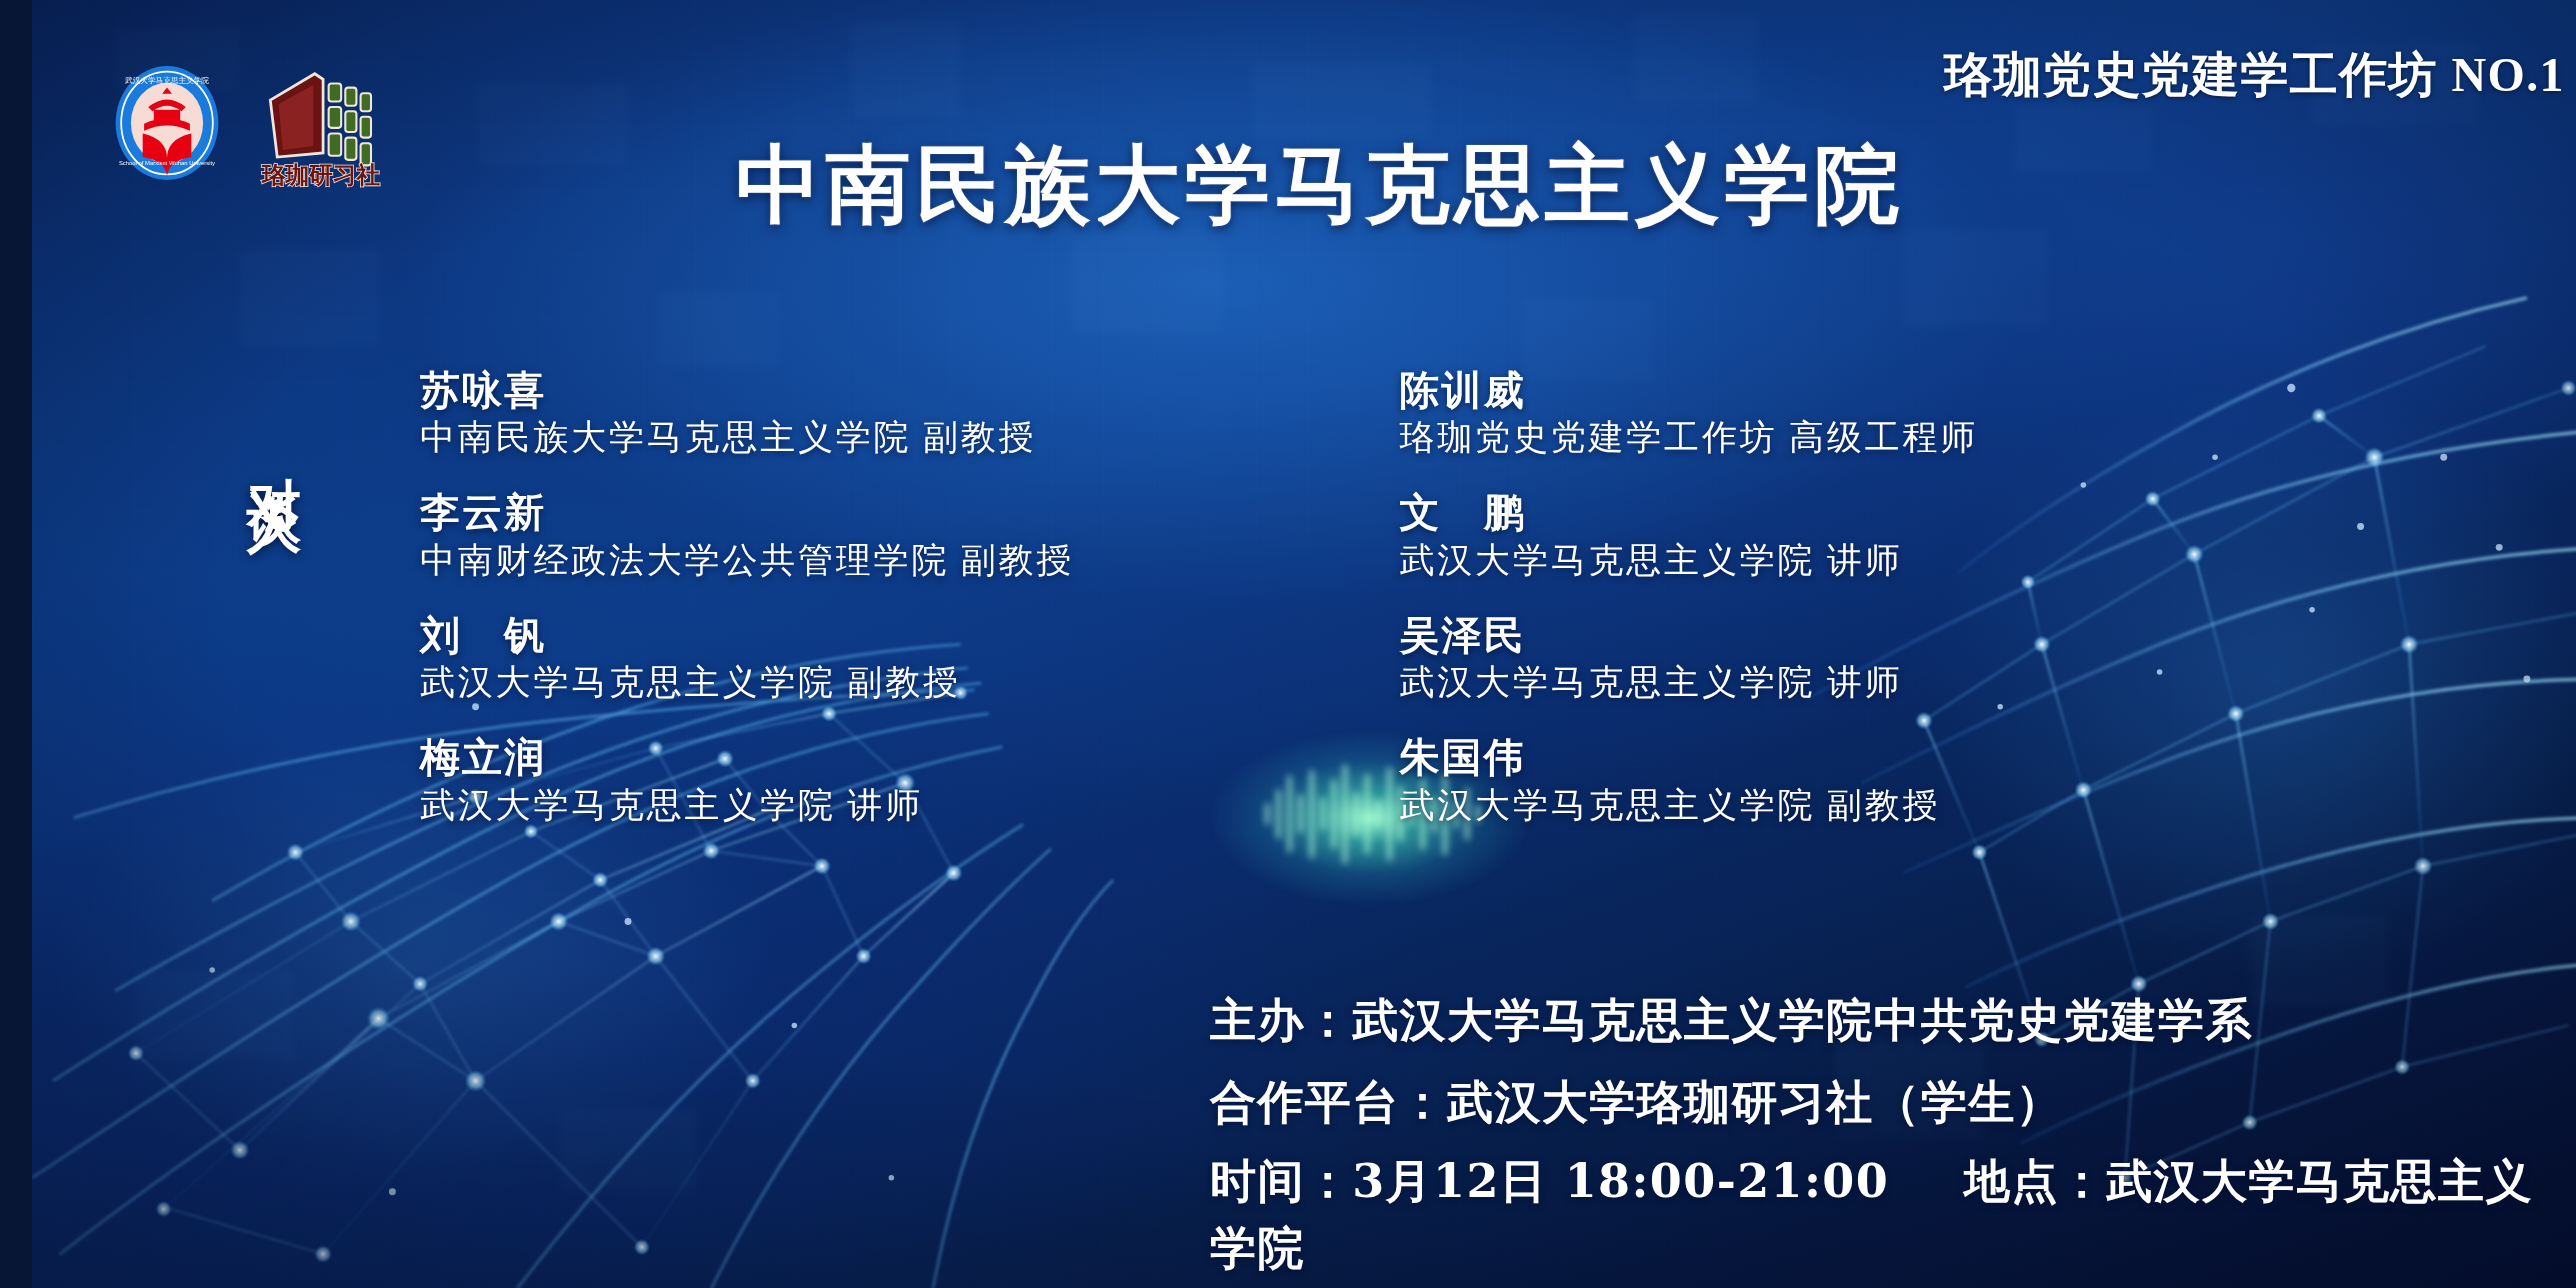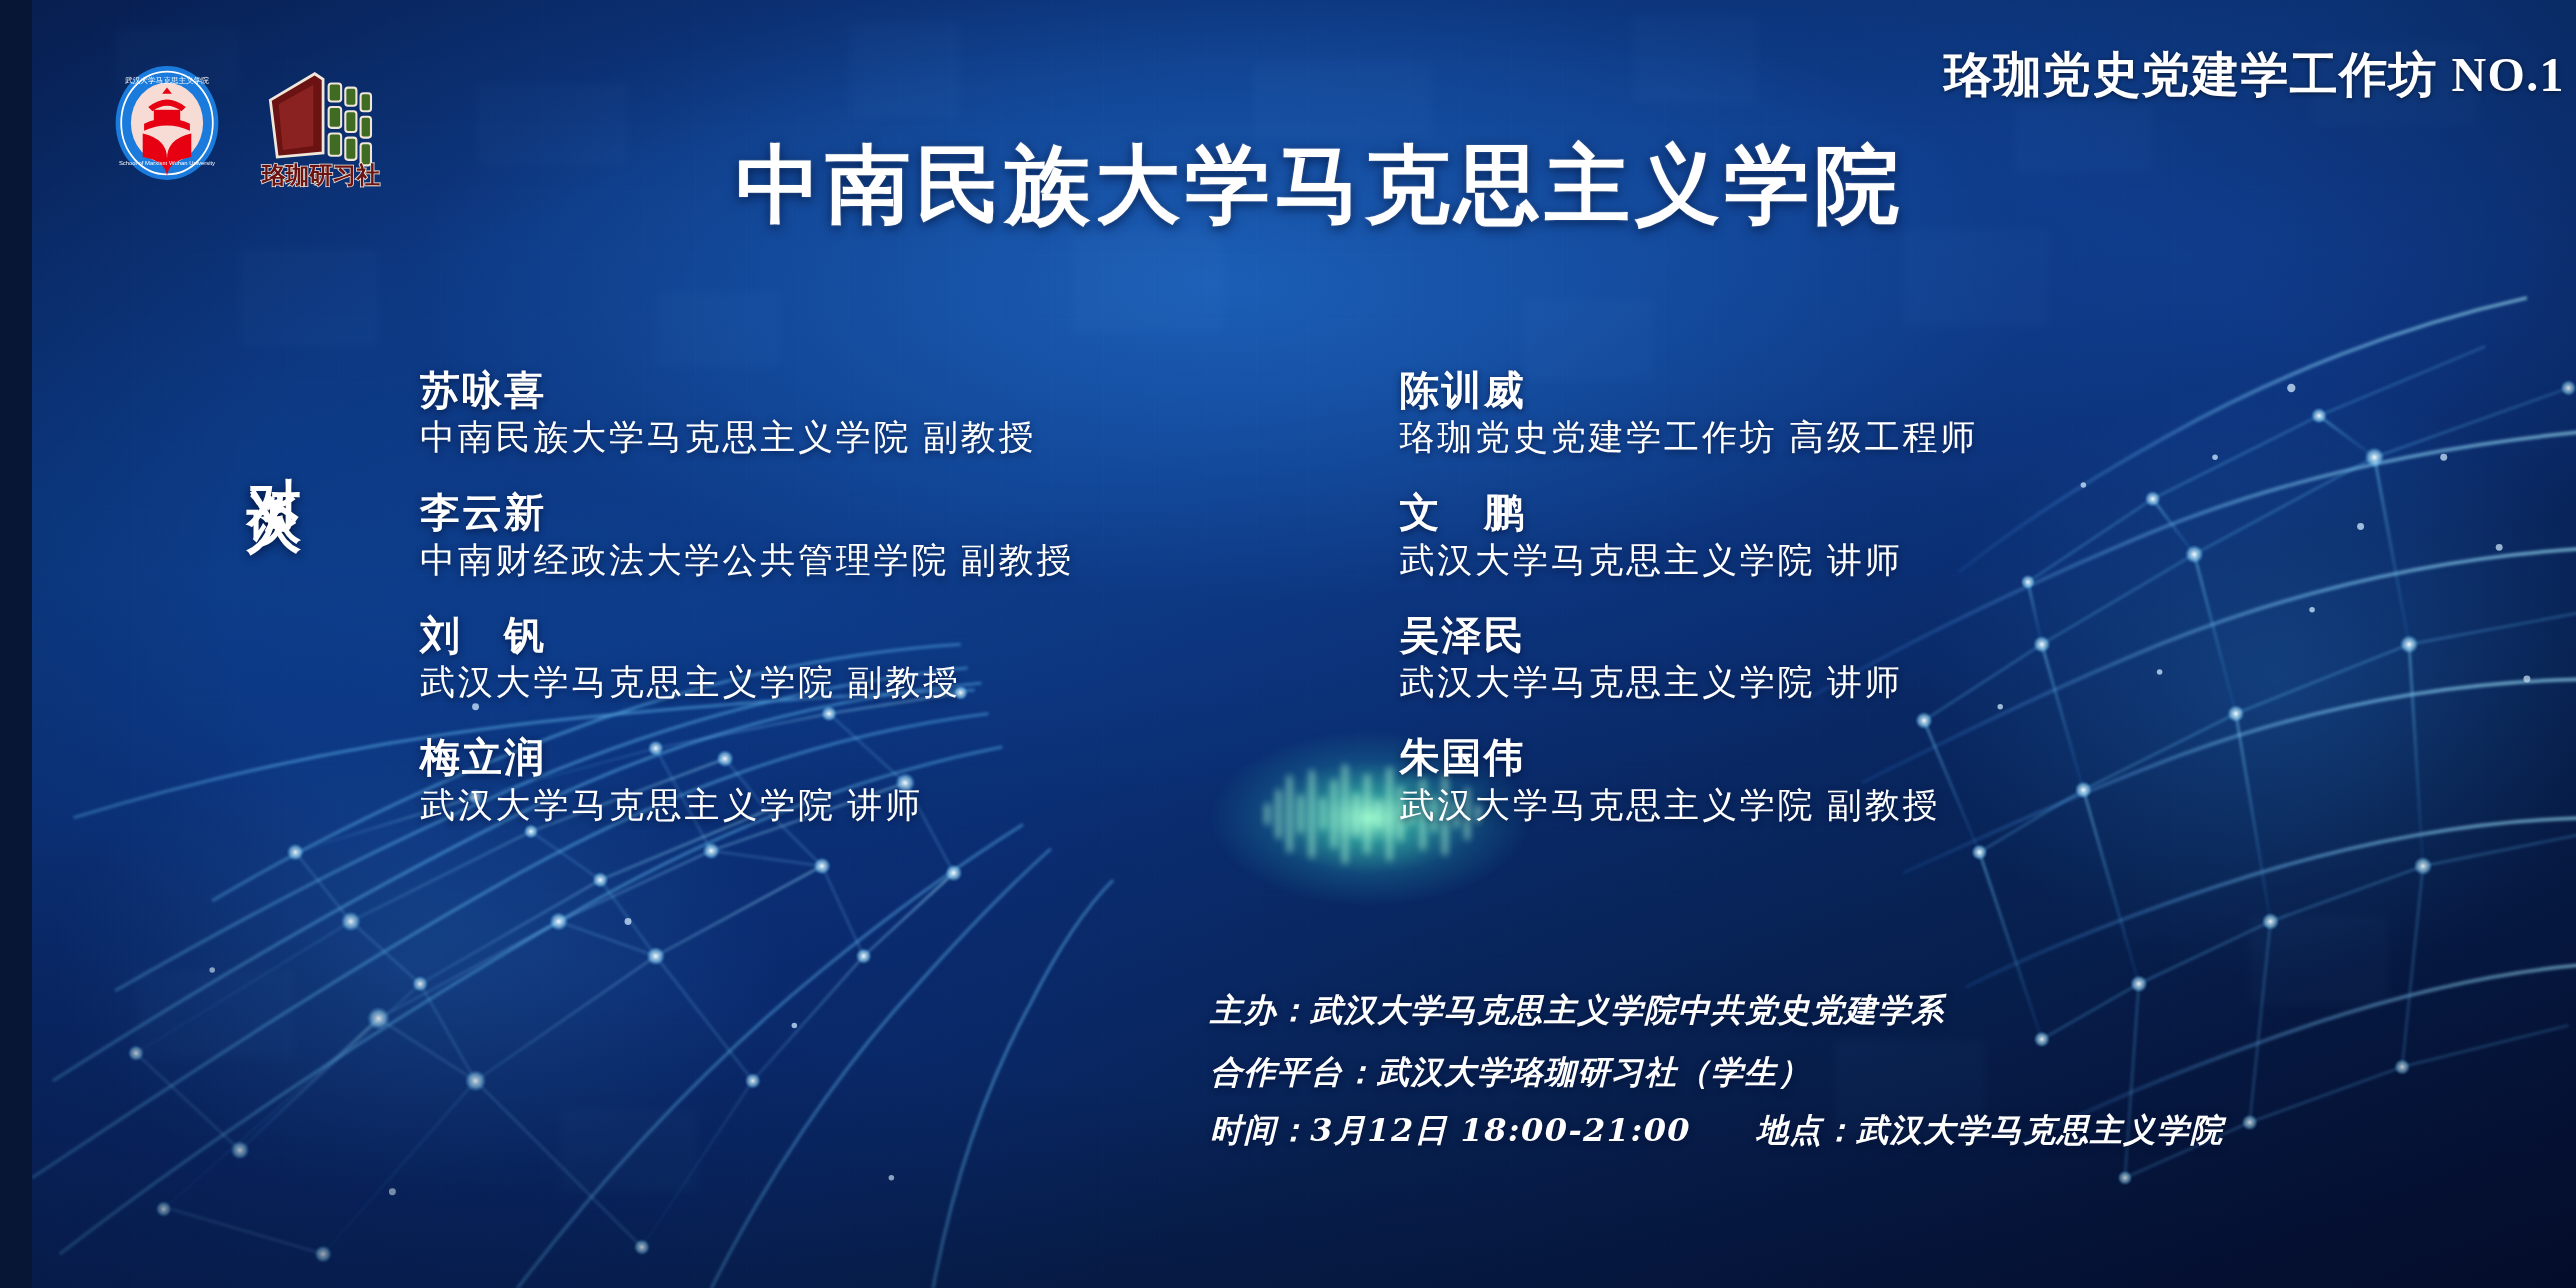--- a/index.html
+++ b/index.html
@@ -78,24 +78,23 @@
     text-shadow:0 2.1px 7px rgba(0,15,50,.72);
     font-family:"DejaVu Serif","Liberation Serif",serif;
   }
   .p-affil{
     font-size:35px;color:#ffffff;letter-spacing:2.8px;line-height:1.2;
     font-family:"Liberation Serif","DejaVu Serif",serif;
     text-shadow:0 2.1px 7px rgba(0,15,50,.72);
   }
   .footer{position:absolute;left:1178px;top:987px;width:1358px;}
   .f-line{
-    font-size:32px;color:#ffffff;font-weight:700;letter-spacing:1.4px;line-height:1.45;
+    font-size:46px;color:#ffffff;font-weight:700;letter-spacing:1.4px;line-height:1.45;
     text-shadow:0 2.1px 7px rgba(0,15,50,.75);
     font-family:"DejaVu Serif","Liberation Serif",serif;
-    font-style:italic;
   }
   .f-line.indent{padding-left:83px;}
   .f-line.meta{margin-top:15.2px;font-weight:700;}
   .f-line.when{margin-top:12.5px;}
   .gap{display:inline-block;width:40px;}
 </style>
 </head>
 <body>
 
 <div class="poster">

